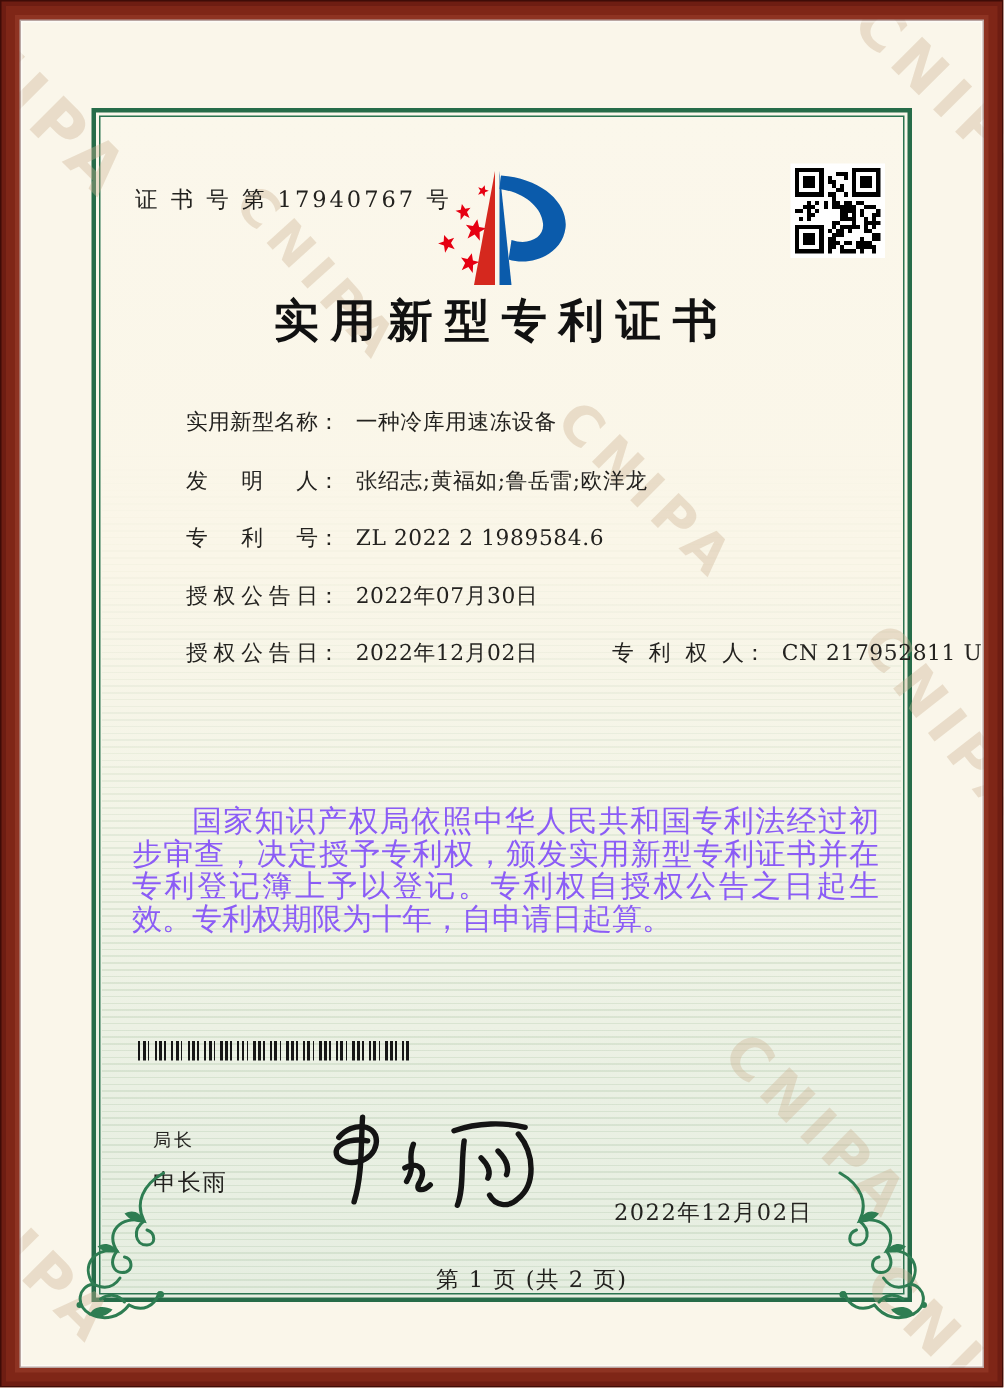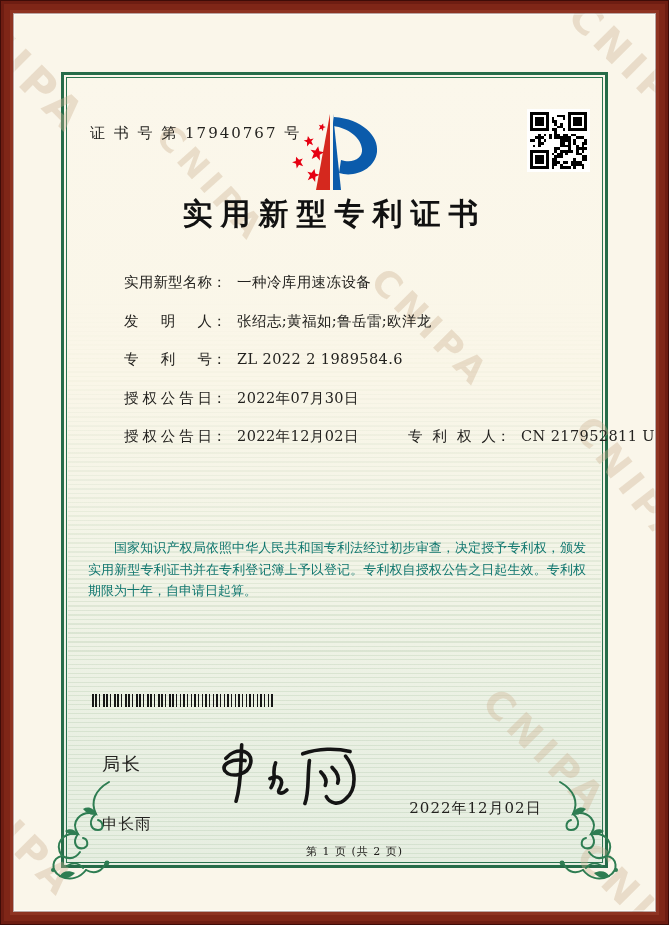--- a/index.html
+++ b/index.html
@@ -41,36 +41,36 @@
   .fields{position:absolute;left:88px;top:272px;font-size:14.5px;}
   .field-row{position:relative;line-height:20px;margin-bottom:18.5px;white-space:nowrap;margin-left:36px;}
   .field-row.addr{margin-bottom:3px;}
   .flabel{display:inline-block;width:88px;text-align:justify;text-align-last:justify;-moz-text-align-last:justify;
     text-justify:inter-character;vertical-align:top;}
   .fcolon{display:inline-block;vertical-align:top;}
   .fvalue{display:inline-block;vertical-align:top;margin-left:6px;letter-spacing:.4px;}
   .addr .fvalue{width:385px;white-space:normal;line-height:17.5px;}
   .pair2{position:absolute;left:284px;top:0;}
 
-  .paras{position:absolute;left:88px;right:83px;top:537px;font-size:13px;line-height:21.6px;
-    text-align:justify;color:#0f766e;}
+  .paras{position:absolute;left:88px;right:83px;top:537px;font-size:20px;line-height:21.6px;
+    text-align:justify;color:#8b5cf6;}
   .paras p{margin:0;text-indent:2em;}
 
   .barcode{position:absolute;left:92px;top:694px;width:181px;height:13px;
     background:repeating-linear-gradient(90deg,#161616 0 1.5px,transparent 1.5px 3px,#161616 3px 5px,
       transparent 5px 6.5px,#161616 6.5px 7.5px,transparent 7.5px 11px);}
 
-  .signer-title{position:absolute;left:102px;top:752px;font-size:18px;letter-spacing:2px;
+  .signer-title{position:absolute;left:102px;top:752px;font-size:12px;letter-spacing:2px;
     font-family:Liberation Mono, monospace;}
   .signer-name{position:absolute;left:102px;top:778px;font-size:15.5px;letter-spacing:1px;
-    font-family:"DejaVu Sans","Liberation Sans",sans-serif;margin-top:36px;}
+    font-family:"DejaVu Sans","Liberation Sans",sans-serif;}
   .signature{position:absolute;left:205px;top:738px;}
 
   .issue-date{position:absolute;left:403px;top:799px;width:145px;text-align:center;font-size:15px;letter-spacing:1px;}
-  .page-info{position:absolute;left:0;right:0;top:844px;text-align:center;font-size:11px;letter-spacing:1px;padding-left:40px;}
+  .page-info{position:absolute;left:0;right:0;top:844px;text-align:center;font-size:15px;letter-spacing:1px;padding-left:40px;}
   .footer-note{position:absolute;left:0;right:0;top:884px;text-align:center;font-size:12.5px;letter-spacing:2px;color:#333;}
 
   .ornament{position:absolute;z-index:12;}
   .orn-left{left:45px;top:778px;}
   .orn-right{right:45px;top:778px;transform:scaleX(-1);}
 </style>
 </head>
 <body>
 
 <div class="page">

